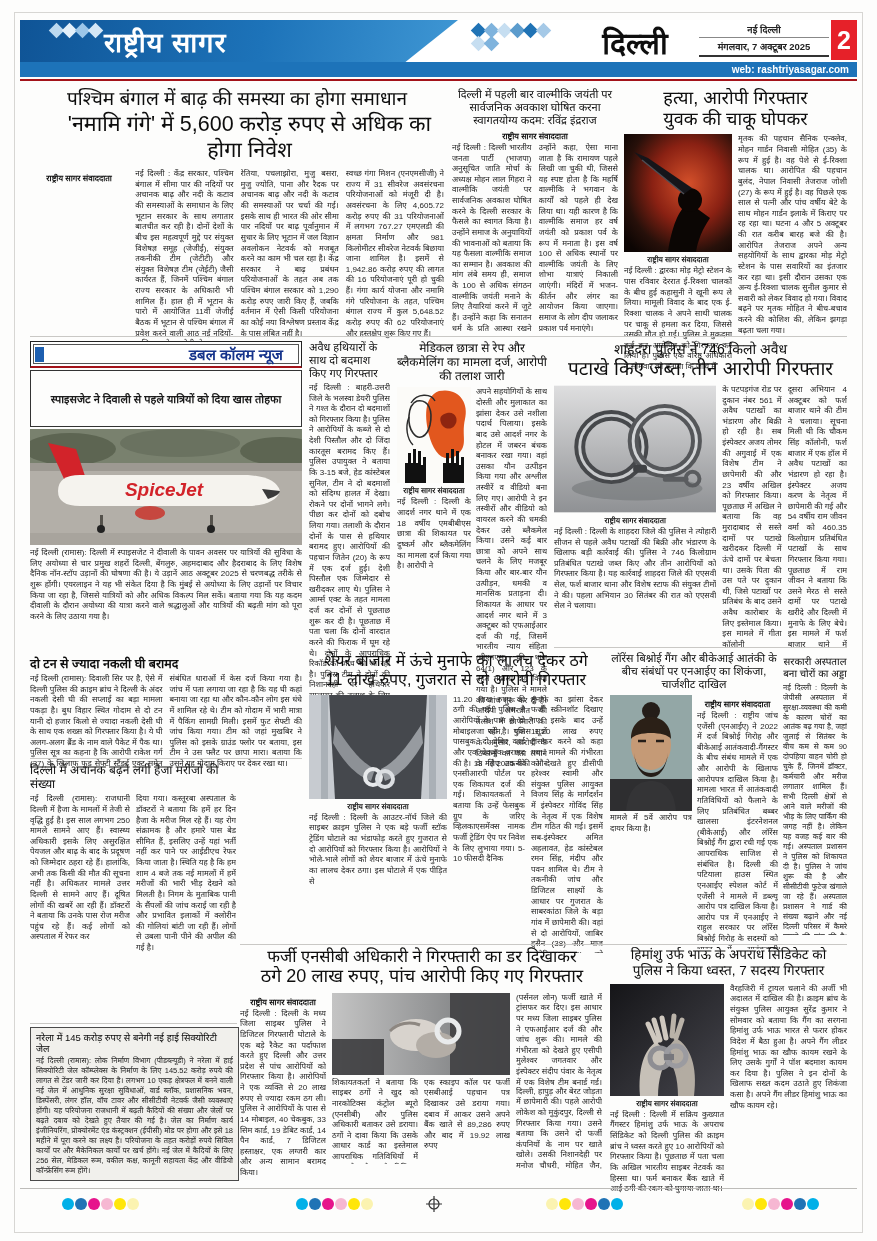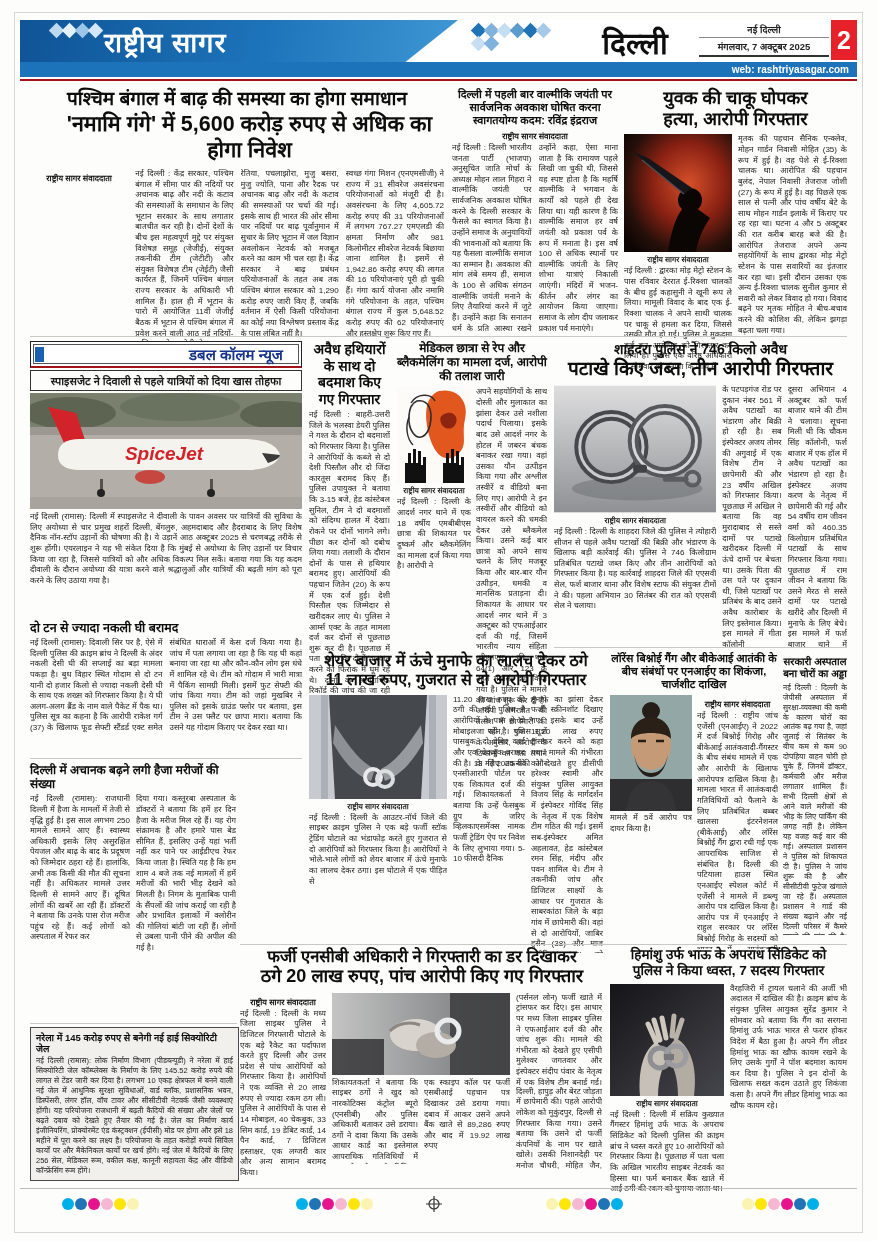--- a/index.html
+++ b/index.html
@@ -20,34 +20,34 @@
   .dateblock .r1{border-bottom:1px solid #888;padding:2px 0 1px;}
   .dateblock .r2{border-bottom:2px solid #333;padding:2px 0 2px;}
   .pagenum{position:absolute;right:0;top:0;width:26px;height:40px;background:#e62129;color:#fff;
            font-size:25px;font-weight:bold;text-align:center;line-height:40px;}
   .webstrip{position:absolute;left:20px;top:62px;width:837px;height:15px;background:#1d73b9;color:#fff;
             font-size:10px;font-weight:bold;text-align:right;line-height:15px;padding-right:8px;box-sizing:border-box;}
   .redrule{position:absolute;left:20px;top:79px;width:837px;height:2px;background:#a3131a;}
 
   
   .art{position:absolute;}
-  .hl{font-weight:bold;text-align:center;color:#0d0d0d;line-height:1.18;}
+  .hl{font-weight:normal;text-align:center;color:#0d0d0d;line-height:1.18;}
   .bl{font-weight:bold;text-align:center;font-size:8px;color:#111;margin:3px 0 2px;}
   .bd{font-size:8px;line-height:1.33;text-align:justify;color:#242424;overflow:hidden;}
   .cap{font-size:7.5px;font-weight:bold;text-align:center;margin:2px 0;}
   .ph{display:block;width:100%;}
   .sep{position:absolute;height:1px;background:#c9c8c5;}
   .subhd{font-weight:bold;font-size:12.5px;color:#0d0d0d;margin:3px 0 2px;}
 
   
   .boxhdr{border:1px solid #222;box-shadow:0 0 0 2px #fff inset,0 0 0 3px #555 inset;
           display:flex;align-items:center;height:24px;border-bottom:2px solid #a3131a;background:#fff;}
   .boxhdr .acc{width:9px;height:15px;background:#1d5fb0;margin:0 6px 0 4px;}
   .boxhdr .t{flex:1;text-align:right;font-size:15px;font-weight:bold;color:#16348c;padding-right:18px;}
-  .boxhl{border:1px solid #333;margin-top:2px;font-size:11px;font-weight:bold;text-align:center;padding:2px 1px;}
+  .boxhl{border:1px solid #333;margin-top:2px;font-size:11px;font-weight:bold;text-align:center;padding:20px 1px;}
 
   .narelabox{border:1px solid #4a4a4a;background:#f1f0ec;padding:4px 5px;box-sizing:border-box;}
 
   
   .footline{position:absolute;left:20px;top:1188px;width:837px;height:1px;background:#bdbcb9;}
   .dots{position:absolute;top:1198px;display:flex;}
   .dot{width:12px;height:12px;border-radius:50%;margin-right:1px;}
   .reg{position:absolute;top:1196px;width:16px;height:16px;}
 </style>
 </head>
@@ -100,22 +100,22 @@
   <div class="art" style="left:452px;top:88px;width:166px;height:246px;">
     <div class="hl" style="font-size:11px;">दिल्ली में पहली बार वाल्मीकि जयंती पर सार्वजनिक अवकाश घोषित करना स्वागतयोग्य कदम: रविंद्र इंद्रराज</div>
     <div class="bl">राष्ट्रीय सागर संवाददाता</div>
     <div style="column-count:2;column-gap:7px;height:190px;overflow:hidden;">
       <div class="bd">नई दिल्ली : दिल्ली भारतीय जनता पार्टी (भाजपा) अनुसूचित जाति मोर्चा के अध्यक्ष मोहन लाल गिहरा ने वाल्मीकि जयंती पर सार्वजनिक अवकाश घोषित करने के दिल्ली सरकार के फैसले का स्वागत किया है। उन्होंने समाज के अनुयायियों की भावनाओं को बताया कि यह फैसला वाल्मीकि समाज का सम्मान है। अवकाश की मांग लंबे समय ही, समाज के 100 से अधिक संगठन वाल्मीकि जयंती मनाने के लिए तैयारियां करने में जुटे हैं। उन्होंने कहा कि सनातन धर्म के प्रति आस्था रखने वाले प्रत्येक व्यक्ति से जयंती को मनाया</div>
       <div class="bd">उन्होंने कहा, ऐसा माना जाता है कि रामायण पहले लिखी जा चुकी थी, जिससे यह स्पष्ट होता है कि महर्षि वाल्मीकि ने भगवान के कार्यों को पहले ही देख लिया था। यही कारण है कि वाल्मीकि समाज हर वर्ष जयंती को प्रकाश पर्व के रूप में मनाता है। इस वर्ष 100 से अधिक स्थानों पर वाल्मीकि जयंती के लिए शोभा यात्राएं निकाली जाएंगी। मंदिरों में भजन-कीर्तन और लंगर का आयोजन किया जाएगा। समाज के लोग दीप जलाकर प्रकाश पर्व मनाएंगे।</div>
     </div>
   </div>
 
   <div class="art" style="left:624px;top:88px;width:223px;height:246px;">
+    <div class="hl" style="font-size:18px;">हत्या, आरोपी गिरफ्तार</div>
     <div class="hl" style="font-size:18px;">युवक की चाकू घोपकर</div>
-    <div class="hl" style="font-size:18px;">हत्या, आरोपी गिरफ्तार</div>
     <div style="display:flex;gap:6px;margin-top:4px;">
       <div style="width:108px;">
         <svg class="ph" width="108" height="118" viewBox="0 0 108 118">
           <defs>
               <radialGradient id="kbg" cx="60%" cy="42%" r="75%">
             <stop offset="0%" stop-color="#d4502a"></stop>
                 <stop offset="45%" stop-color="#8a2113"></stop>
             <stop offset="78%" stop-color="#27100a"></stop>
                 <stop offset="100%" stop-color="#0c0503"></stop>
           </radialGradient>
@@ -158,21 +158,21 @@
       <circle cx="71" cy="100" r="4" fill="#222"></circle>
         <circle cx="181" cy="100" r="4" fill="#222"></circle>
       <rect y="104" width="272" height="12" fill="#a8a49d"></rect>
     </svg>
     <div class="bd" style="height:104px;margin-top:3px;">नई दिल्ली (रामास): दिल्ली में स्पाइसजेट ने दीवाली के पावन अवसर पर यात्रियों की सुविधा के लिए अयोध्या से चार प्रमुख शहरों दिल्ली, बेंगलुरु, अहमदाबाद और हैदराबाद के लिए विशेष दैनिक नॉन-स्टॉप उड़ानों की घोषणा की है। ये उड़ानें आठ अक्टूबर 2025 से चरणबद्ध तरीके से शुरू होंगी। एयरलाइन ने यह भी संकेत दिया है कि मुंबई से अयोध्या के लिए उड़ानों पर विचार किया जा रहा है, जिससे यात्रियों को और अधिक विकल्प मिल सकें। बताया गया कि यह कदम दीवाली के दौरान अयोध्या की यात्रा करने वाले श्रद्धालुओं और यात्रियों की बढ़ती मांग को पूरा करने के लिए उठाया गया है।</div>
     <div class="subhd">दो टन से ज्यादा नकली घी बरामद</div>
     <div class="bd" style="column-count:2;column-gap:7px;height:128px;">नई दिल्ली (रामास): दिवाली सिर पर है, ऐसे में दिल्ली पुलिस की क्राइम ब्रांच ने दिल्ली के अंदर नकली देसी घी की सप्लाई का बड़ा मामला पकड़ा है। बुध विहार स्थित गोदाम से दो टन यानी दो हजार किलो से ज्यादा नकली देसी घी के साथ एक शख्स को गिरफ्तार किया है। ये घी अलग-अलग ब्रैंड के नाम वाले पैकेट में पैक था। पुलिस सूत्र का कहना है कि आरोपी राकेश गर्ग (37) के खिलाफ फूड सेफ्टी स्टैंडर्ड एक्ट समेत संबंधित धाराओं में केस दर्ज किया गया है। जांच में पता लगाया जा रहा है कि यह घी कहां बनाया जा रहा था और कौन-कौन लोग इस धंधे में शामिल रहे थे। टीम को गोदाम में भारी मात्रा में पैकिंग सामग्री मिली। इसमें फुट सेफ्टी की जांच किया गया। टीम को जहां मुखबिर ने पुलिस को इसके ग्राउंड फ्लोर पर बताया, इस टीम ने उस फ्लैट पर छापा मारा। बताया कि उसने यह गोदाम किराए पर देकर रखा था।</div>
   </div>
 
   <div class="art" style="left:309px;top:341px;width:81px;height:414px;">
-    <div class="hl" style="font-size:14px;text-align:center;">अवैध हथियारों के साथ दो बदमाश किए गए गिरफ्तार</div>
+    <div class="hl" style="font-size:11px;text-align:left;">अवैध हथियारों के साथ दो बदमाश किए गए गिरफ्तार</div>
     <div class="bd" style="height:372px;margin-top:3px;">नई दिल्ली : बाहरी-उत्तरी जिले के भलस्वा डेयरी पुलिस ने गश्त के दौरान दो बदमाशों को गिरफ्तार किया है। पुलिस ने आरोपियों के कब्जे से दो देशी पिस्तौल और दो जिंदा कारतूस बरामद किए हैं। पुलिस उपायुक्त ने बताया कि 3-15 बजे, हेड कांस्टेबल सुनिल, टीम ने दो बदमाशों को संदिग्ध हालत में देखा। रोकने पर दोनों भागने लगे। पीछा कर दोनों को दबोच लिया गया। तलाशी के दौरान दोनों के पास से हथियार बरामद हुए। आरोपियों की पहचान जितेन (20) के रूप में एक दर्ज हुई। देशी पिस्तौल एक जिम्मेदार से खरीदकर लाए थे। पुलिस ने आर्म्स एक्ट के तहत मामला दर्ज कर दोनों से पूछताछ शुरू कर दी है। पूछताछ में पता चला कि दोनों वारदात करने की फिराक में घूम रहे थे। दोनों के आपराधिक रिकॉर्ड की जांच की जा रही है। पुलिस टीम ने दोनों की निशानदेही पर हथियार सप्लायर की तलाश के लिए छापेमारी शुरू की है। इलाके में गश्त और बढ़ा दी गई है।</div>
   </div>
 
   <div class="art" style="left:397px;top:341px;width:150px;height:414px;">
     <div class="hl" style="font-size:12px;">मेडिकल छात्रा से रेप और ब्लैकमेलिंग का मामला दर्ज, आरोपी की तलाश जारी</div>
     <div style="display:flex;gap:5px;margin-top:4px;">
       <div style="width:74px;">
         <svg class="ph" width="74" height="96" viewBox="0 0 74 96">
           <rect width="74" height="96" fill="#fcfbf8"></rect>
           <path d="M42,4 C62,0 72,16 68,32 C64,50 72,58 60,68 C46,78 36,64 32,48 C28,32 26,10 42,4 Z" fill="#e2571e"></path>

